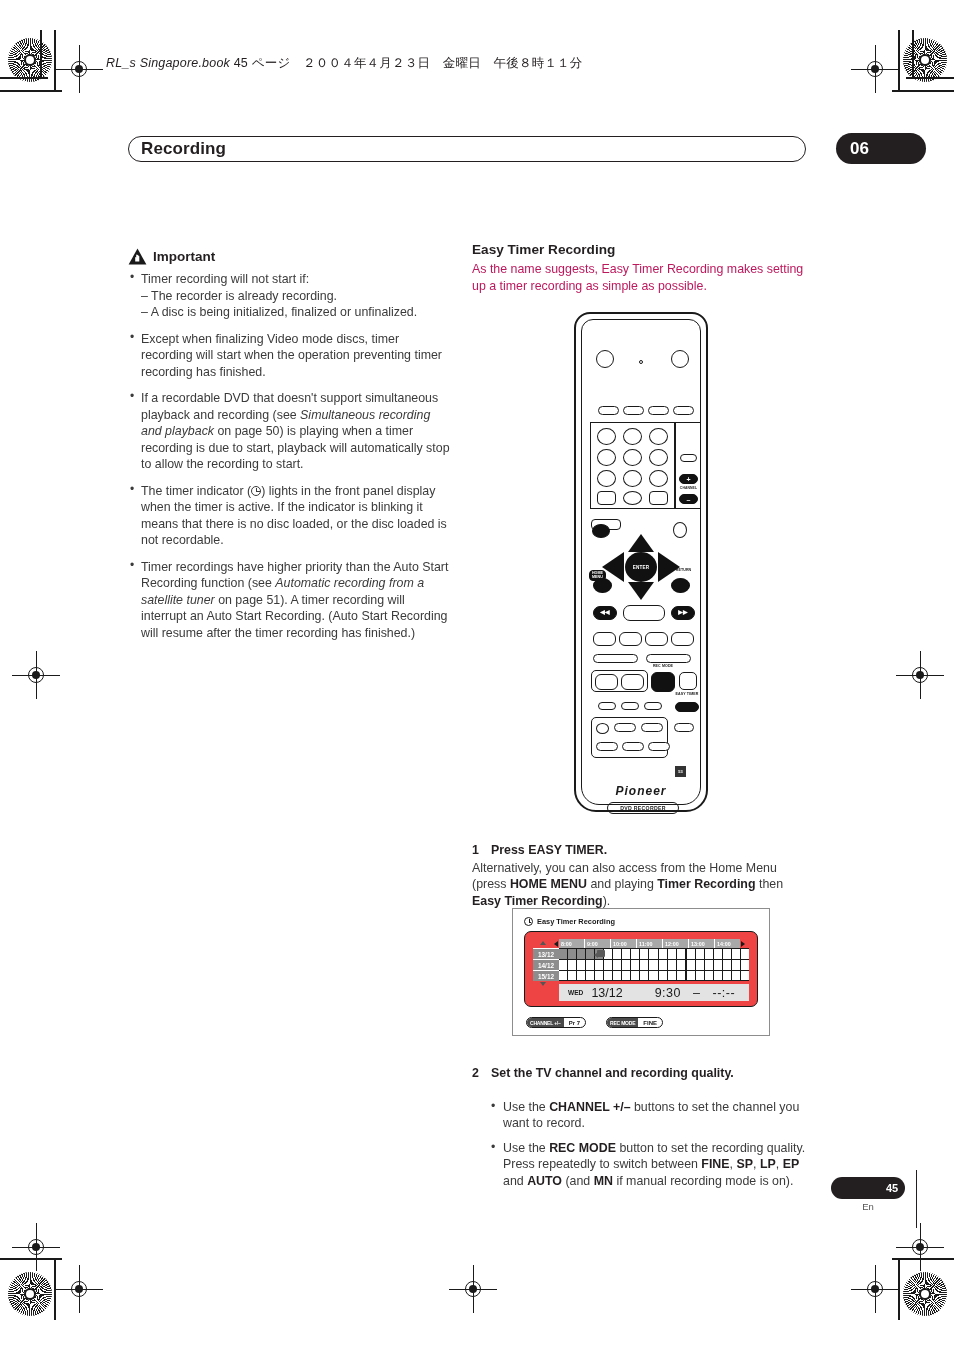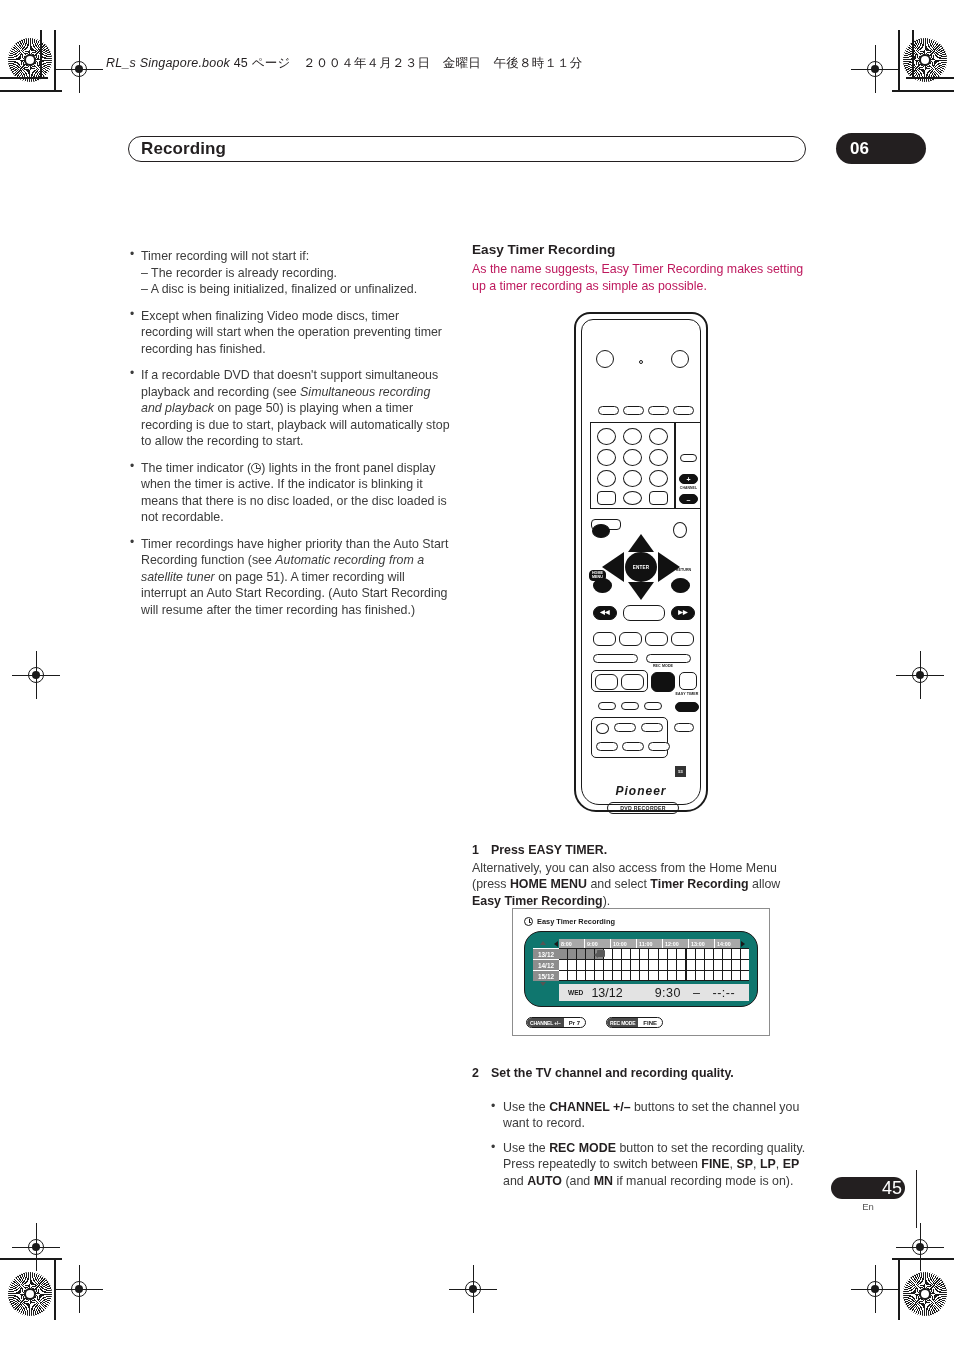--- a/index.html
+++ b/index.html
@@ -177,21 +177,21 @@
     display:flex; align-items:center; gap:4px;
     font-size:7.4px; font-weight:bold; color:#1a1a1a;
   }
   .osd-clock{
     width:9px;height:9px;border:1.2px solid #1a1a1a;border-radius:50%;position:relative;flex:none;
   }
   .osd-clock::before{content:"";position:absolute;left:3.5px;top:1.4px;width:1.2px;height:3.2px;background:#1a1a1a;}
   .osd-clock::after{content:"";position:absolute;left:3.7px;top:3.9px;width:2.8px;height:1.2px;background:#1a1a1a;}
   .osd-panel{
     position:absolute; left:11px; top:22px; right:11px; height:76px;
-    border:1.1px solid #1a1a1a; border-radius:17px; background:#0f766e;
+    border:1.1px solid #1a1a1a; border-radius:7px; background:#ef4444;
   }
   .grid-area{ position:absolute; left:8px; top:7px; right:8px; }
   .hdr-row{ display:flex; align-items:stretch; height:9px; }
   .nav-cell{ width:26px; position:relative; }
   .nav-up{
     position:absolute; left:7px; top:2px;
     width:0;height:0;border-left:3px solid transparent;border-right:3px solid transparent;
     border-bottom:4px solid #555;
   }
   .nav-left{
@@ -259,21 +259,21 @@
   .tagpill .v{
     color:#1a1a1a; font-size:6px; font-weight:bold; padding:0 5px;
   }
 
   
   .page-badge{
     position:absolute; left:831px; top:1177px; width:74px; height:22px;
     background:#231f20; border-radius:11px;
     display:flex; align-items:center; justify-content:center;
   }
-  .page-badge span{ color:#fff; font-size:18px; font-weight:normal;margin-left:48px; }
+  .page-badge span{ color:#fff; font-size:11px; font-weight:bold;margin-left:48px; }
   .page-lang{
     position:absolute; left:831px; top:1201px; width:74px; text-align:center;
     font-size:9.5px; color:#555;
   }
   .footer-rule{
     position:absolute; left:916px; top:1170px; width:1px; height:58px; background:#231f20;
   }
 </style>
 </head>
 <body>
@@ -362,20 +362,29 @@
 
 <div class="title-bar">
   <div class="title">Recording</div>
 </div>
 <div class="chapter-badge">
   <span>06</span>
 </div>
 
 <div class="col-left">
 
+  <div class="important-head">
+    <span class="warn-icon">
+      <svg width="19" height="17" viewBox="0 0 19 17" aria-hidden="true">
+        <polygon points="9.5,0.6 18.4,16.4 0.6,16.4" fill="#1a1a1a"></polygon>
+        <path d="M7.2 13.6 L7.2 9.6 C7.2 8.9 8.2 8.9 8.2 9.6 L8.2 11.4 L8.2 7.0 C8.2 6.2 9.3 6.2 9.3 7.0 L9.3 11.2 L9.3 7.3 C9.3 6.5 10.3 6.5 10.3 7.3 L10.3 11.3 L10.3 8.4 C10.3 7.7 11.3 7.7 11.3 8.4 L11.3 13.6 Z" fill="#ffffff"></path>
+      </svg>
+    </span>
+    <span class="label">Important</span>
+  </div>
 
   <ul class="bullets">
     <li>
       <span>Timer recording will not start if:</span>
       <span class="sub">– The recorder is already recording.</span>
       <span class="sub">– A disc is being initialized, finalized or unfinalized.</span>
     </li>
     <li>
       <span>Except when finalizing Video mode discs, timer recording will start when the operation preventing timer recording has finished.</span>
     </li>
@@ -494,21 +503,21 @@
     </div>
   </div>
 </div>
 
 <div class="col-right step" style="position:absolute;left:472px;top:830px;width:335px;">
   <div class="step-head">
     <span class="num">1</span>
     <span>Press EASY TIMER.</span>
   </div>
   <div class="step-body">
-    <span>Alternatively, you can also access from the Home Menu (press </span><span class="bd">HOME MENU</span><span> and select </span><span class="bd">Timer Recording</span><span> allow </span><span class="bd">Easy Timer Recording</span><span>).</span>
+    <span>Alternatively, you can also access from the Home Menu (press </span><span class="bd">HOME MENU</span><span> and playing </span><span class="bd">Timer Recording</span><span> then </span><span class="bd">Easy Timer Recording</span><span>).</span>
   </div>
 </div>
 
 <div class="osd">
   <div class="osd-title">
     <span class="osd-clock"></span>
     <span>Easy Timer Recording</span>
   </div>
 
   <div class="osd-panel">

